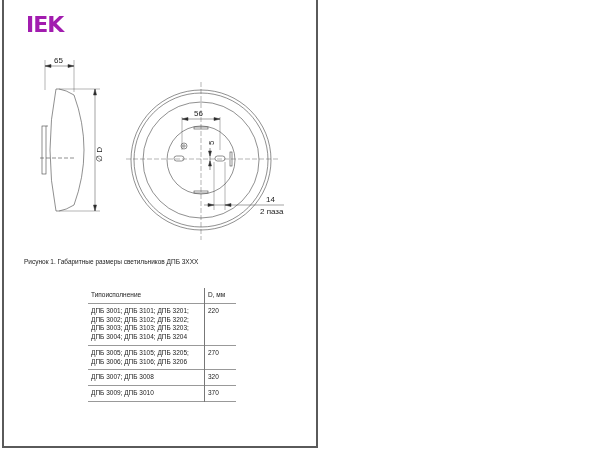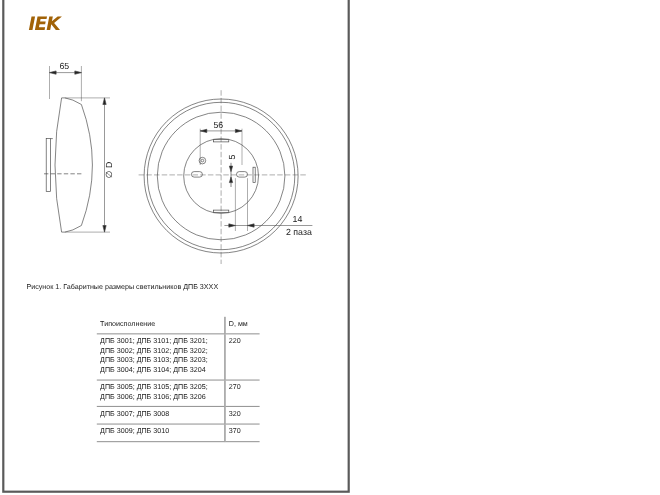--- a/index.html
+++ b/index.html
@@ -1,18 +1,18 @@
 <!DOCTYPE html>
 <html><head>
 <meta charset="utf-8">
 <style>
   html,body{margin:0;padding:0;background:#fff;}
   body{width:600px;height:450px;position:relative;overflow:hidden;font-family:"Liberation Sans",sans-serif;}
   .page{position:absolute;left:2px;top:-2px;width:316px;height:450px;border:2px solid #5a5a5a;background:#fff;box-sizing:border-box;}
-  .logo{position:absolute;left:22px;top:12px;font-family:"DejaVu Sans",sans-serif;font-weight:bold;font-size:17px;letter-spacing:-1px;color:#a16207;font-style:italic;}
+  .logo{position:absolute;left:22px;top:12px;font-family:"DejaVu Sans",sans-serif;font-weight:bold;font-size:22px;letter-spacing:-1px;color:#a21caf;}
   .drawing{position:absolute;left:0;top:0;}
   .caption{position:absolute;left:20px;top:258px;font-size:6.5px;color:#222;}
   table{position:absolute;left:84px;top:288px;border-collapse:collapse;font-size:6.5px;color:#222;width:148px;}
   td{vertical-align:top;padding:3px 3px;line-height:1.35;}
   td.c1{width:110px;border-right:1px solid #777;}
   tr{border-bottom:1px solid #999;}
   tr.head{border-bottom:1px solid #999;}
   .svgtxt{font-family:"Liberation Sans",sans-serif;font-size:8px;fill:#222;}
 </style>
 </head>

